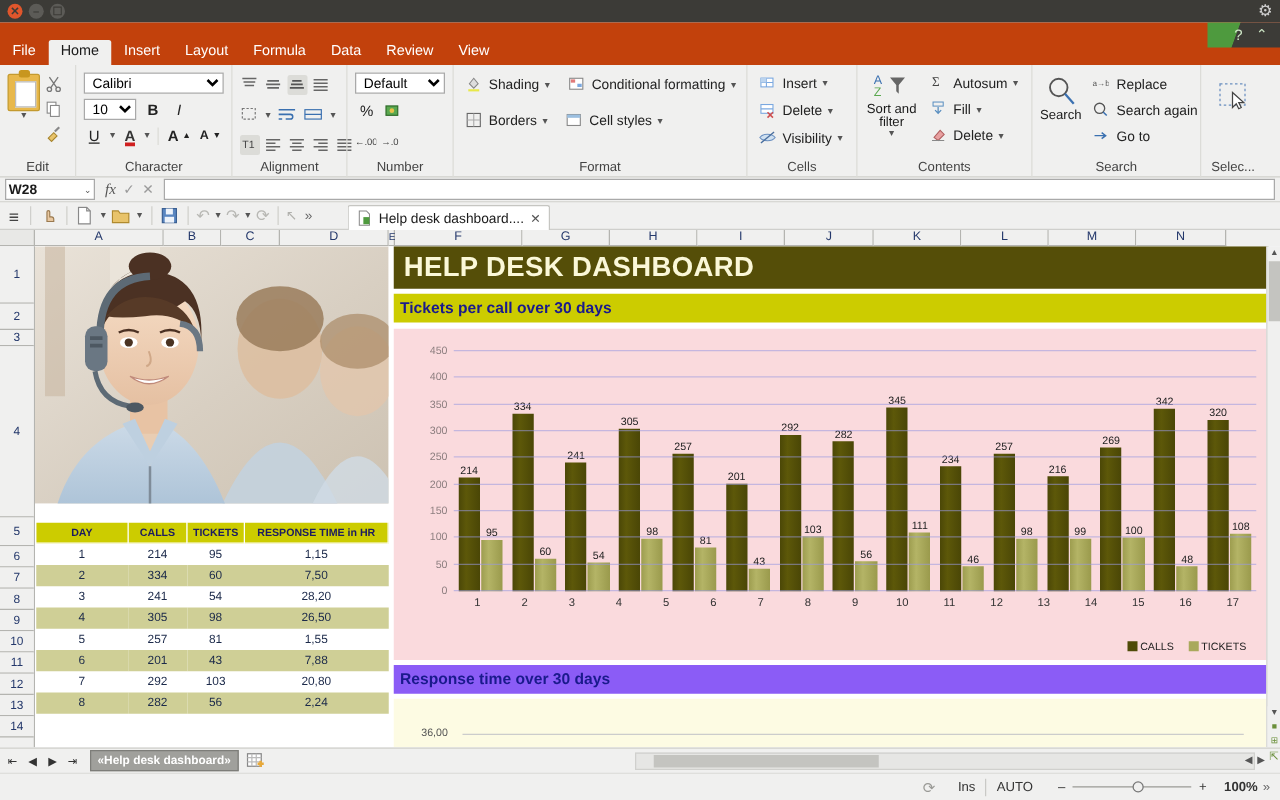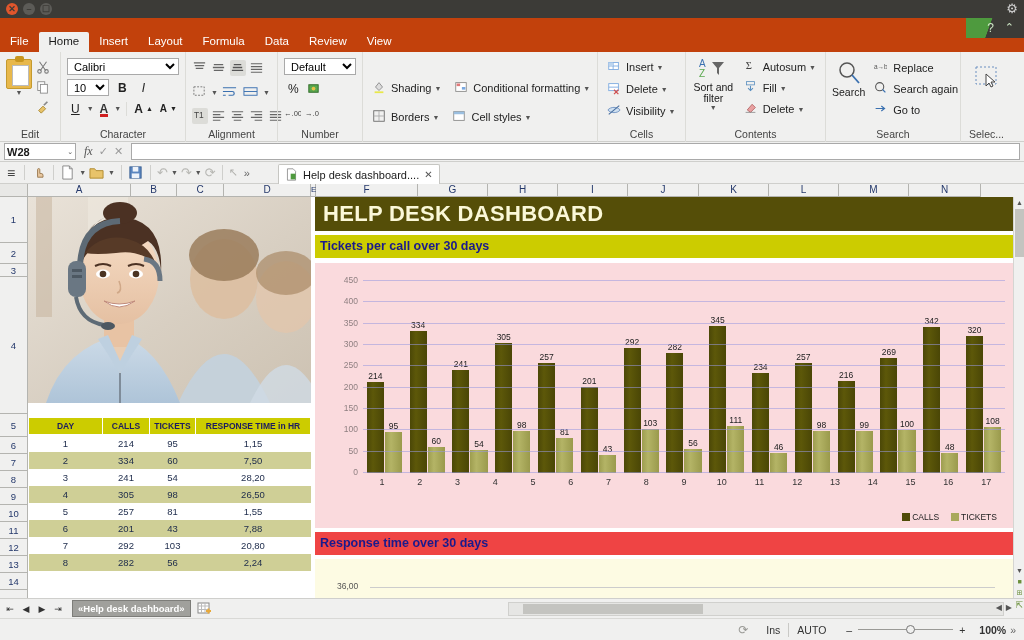--- a/index.html
+++ b/index.html
@@ -107,21 +107,21 @@
   .bar { width:40%; position:relative;}
   .bar.calls { background:linear-gradient(to right,#4b4707 0%,#5d5809 35%,#4a4606 100%);}
   .bar.tick { background:linear-gradient(to right,#9d9d4f 0%,#b4b466 35%,#9a9a4c 100%);}
   .blab { position:absolute; bottom:100%; left:50%; transform:translateX(-50%);
      font-size:8.5px; color:#222; margin-bottom:1px; white-space:nowrap;}
   .xaxis { position:absolute; left:48px; right:10px; top:214px; display:flex;}
   .xt { flex:1; text-align:center; font-size:9px; color:#333;}
   .legend { position:absolute; right:18px; bottom:6px; display:flex; gap:12px; align-items:center;}
   .lgi { display:flex; align-items:center; gap:2px; font-size:8.5px; color:#222;}
   .sw { width:8px; height:8px; display:inline-block;}
-  .sub-bar2 { background:#ef4444; color:#1a1a8c; font-weight:bold; font-size:12.5px;
+  .sub-bar2 { background:#8b5cf6; color:#1a1a8c; font-weight:bold; font-size:12.5px;
      height:23px; line-height:23px; padding-left:5px; margin-top:4px;}
   .chart2 { background:#fdfbe3; height:50px; margin-top:4px; position:relative;}
   .c2lab { position:absolute; left:22px; top:22px; font-size:8.5px; color:#555;}
   .c2line { position:absolute; left:55px; right:20px; top:28px; height:1px; background:#ccc;}
   
   .vscroll { position:absolute; right:0; top:0; width:11px; bottom:0; background:#f0f0ef;
      border-left:1px solid #d5d5d2;}
   .vsthumb { position:absolute; top:12px; left:1px; width:9px; height:48px; background:#c4c4c0;}
   .vsbtn { position:absolute; left:0; width:11px; height:11px; font-size:7px; text-align:center;
      color:#555; line-height:11px; background:#f0f0ef;}
@@ -304,21 +304,21 @@
             <text x="0" y="11" font-size="8" fill="#444" font-family="sans-serif">←.00</text>
           </svg></span>
       <span class="ico" style="width:18px"><svg width="17" height="14" viewBox="0 0 18 14">
             <text x="0" y="11" font-size="8" fill="#444" font-family="sans-serif">→.0</text>
           </svg></span>
     </div>
     <div class="glabel">Number</div>
   </div>
 
   <div class="group" style="width:235px">
-    <div class="rrow" style="margin-top:20px;">
+    <div class="rrow" style="margin-top:0;">
       <span class="btn">
         <span class="ico"><svg width="14" height="14" viewBox="0 0 16 16">
               <path d="M4 8 L8 3 L12 8 L8 12 Z" fill="#ddd" stroke="#888"></path>
               <rect x="3" y="13" width="10" height="2" fill="#e8e84a"></rect>
             </svg></span>
         <span>Shading</span>
         <span class="cara">▼</span>
       </span>
       <span class="btn" style="margin-left:4px">
         <span class="ico"><svg width="14" height="14" viewBox="0 0 16 16">
@@ -341,20 +341,21 @@
       </span>
       <span class="btn" style="margin-left:4px">
         <span class="ico"><svg width="14" height="14" viewBox="0 0 16 16">
               <rect x="2" y="3" width="12" height="10" fill="#fff" stroke="#888"></rect>
               <rect x="2" y="3" width="12" height="3" fill="#9bbfe0"></rect>
             </svg></span>
         <span>Cell styles</span>
         <span class="cara">▼</span>
       </span>
     </div>
+    <div class="glabel">Format</div>
   </div>
 
   <div class="group" style="width:88px">
     <div class="rrow" style="height:22px">
       <span class="btn">
         <span class="ico"><svg width="14" height="14" viewBox="0 0 16 16">
               <rect x="2" y="4" width="11" height="8" fill="#fff" stroke="#7aa8e0"></rect>
               <path d="M2 8h11M7 4v8" stroke="#7aa8e0"></path>
               <rect x="2" y="4" width="5" height="4" fill="#bcd4ee"></rect>
             </svg></span>

